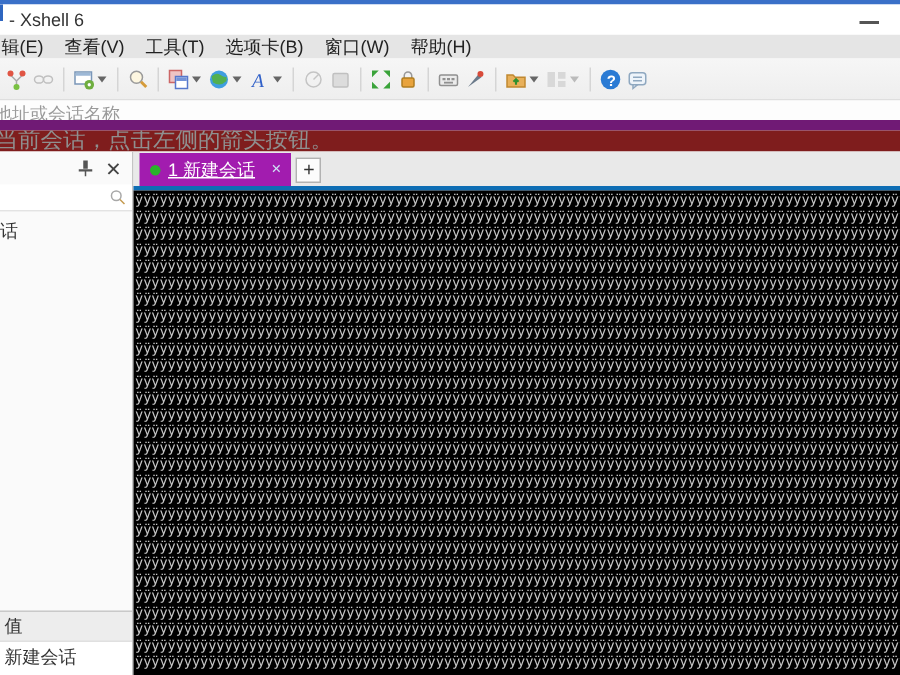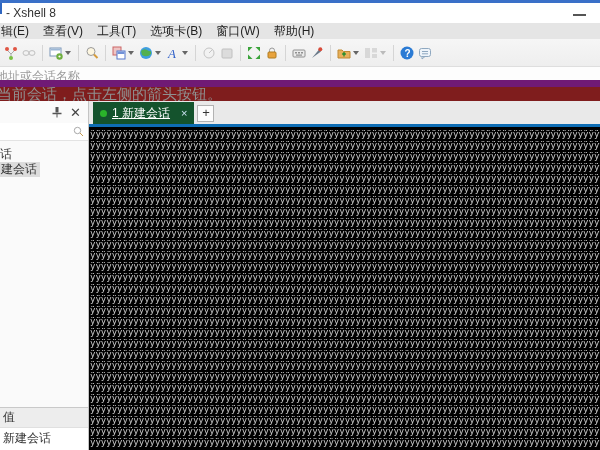--- a/index.html
+++ b/index.html
@@ -62,21 +62,21 @@
     font-family:"DejaVu Sans Mono",monospace; font-size:9px; line-height:11px; white-space:nowrap; }
 </style>
 </head>
 <body>
 
 <div class="window">
   <div class="top-accent" style="background: rgb(58, 112, 200);"></div>
 
   <div class="titlebar">
     <div class="app-icon-sliver"></div>
-    <span class="title">- Xshell 8</span>
+    <span class="title">- Xshell 6</span>
     <div class="min-btn">
         <div class="dash"></div>
       </div>
   </div>
 
   <div class="menubar">
     <span>辑(E)</span>
     <span>查看(V)</span>
     <span>工具(T)</span>
     <span>选项卡(B)</span>
@@ -234,30 +234,29 @@
         <span class="sb-close">✕</span>
       </div>
       <div class="sb-search">
         <svg width="11" height="11">
             <circle cx="4.5" cy="4.5" r="3.2" stroke="#a8a8a8" fill="none"></circle>
             <line x1="7" y1="7" x2="10" y2="10" stroke="#c49a50"></line>
           </svg>
       </div>
       <div class="sb-tree">
         <div class="sb-item"><span>话</span></div>
-        <div class="sb-item"><span class="sel">建会话</span></div>
       </div>
       <div class="sb-fill"></div>
       <div class="sb-prop-header">值</div>
       <div class="sb-prop-value">新建会话</div>
     </div>
 
     <div class="terminal-pane">
       <div class="tabbar">
-        <div class="tab" style="background: #14532d; margin-top: 12px;">
+        <div class="tab" style="background: #a21caf; margin-top: 12px;">
           <span class="tab-dot" style="background: rgb(42, 179, 42);"></span>
           <span class="tab-label"><span>1</span> <span>新建会话</span></span>
           <span class="tab-close">×</span>
         </div>
         <div class="newtab">+</div>
       </div>
       <div class="tab-underline" style="background: rgb(14, 109, 180);"></div>
       <div class="screen" id="screen" style="background: rgb(0, 0, 0); color: rgb(200, 200, 200);">
           <div>ÿÿÿÿÿÿÿÿÿÿÿÿÿÿÿÿÿÿÿÿÿÿÿÿÿÿÿÿÿÿÿÿÿÿÿÿÿÿÿÿÿÿÿÿÿÿÿÿÿÿÿÿÿÿÿÿÿÿÿÿÿÿÿÿÿÿÿÿÿÿÿÿÿÿÿÿÿÿÿÿÿÿÿÿÿÿÿÿÿÿÿÿÿÿÿÿÿÿÿÿ</div>
           <div>ÿÿÿÿÿÿÿÿÿÿÿÿÿÿÿÿÿÿÿÿÿÿÿÿÿÿÿÿÿÿÿÿÿÿÿÿÿÿÿÿÿÿÿÿÿÿÿÿÿÿÿÿÿÿÿÿÿÿÿÿÿÿÿÿÿÿÿÿÿÿÿÿÿÿÿÿÿÿÿÿÿÿÿÿÿÿÿÿÿÿÿÿÿÿÿÿÿÿÿÿ</div>

